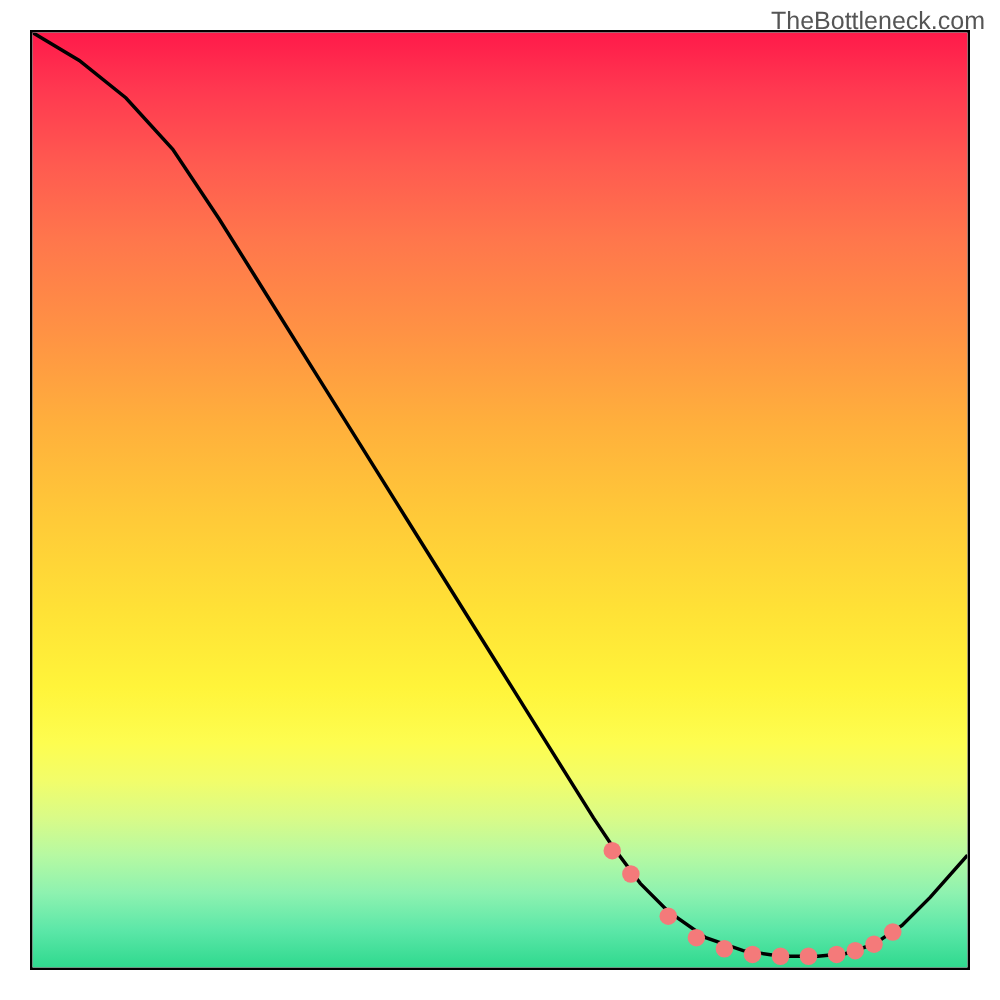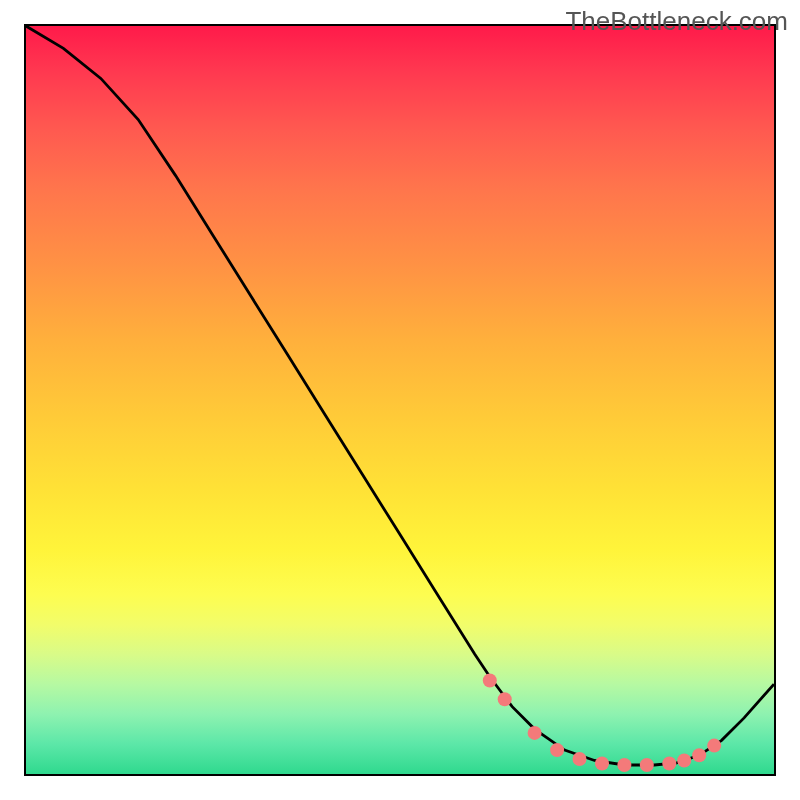--- a/index.html
+++ b/index.html
@@ -12,21 +12,21 @@
   }
   .container {
     position: relative;
     width: 800px;
     height: 800px;
   }
   .watermark {
     position: absolute;
     top: 6px;
     right: 12px;
-    font-size: 26px;
+    font-size: 20px;
     color: #555;
     font-weight: normal;
     z-index: 10;
   }
   .plot-area {
     position: absolute;
     left: 24px;
     top: 24px;
     width: 752px;
     height: 752px;

